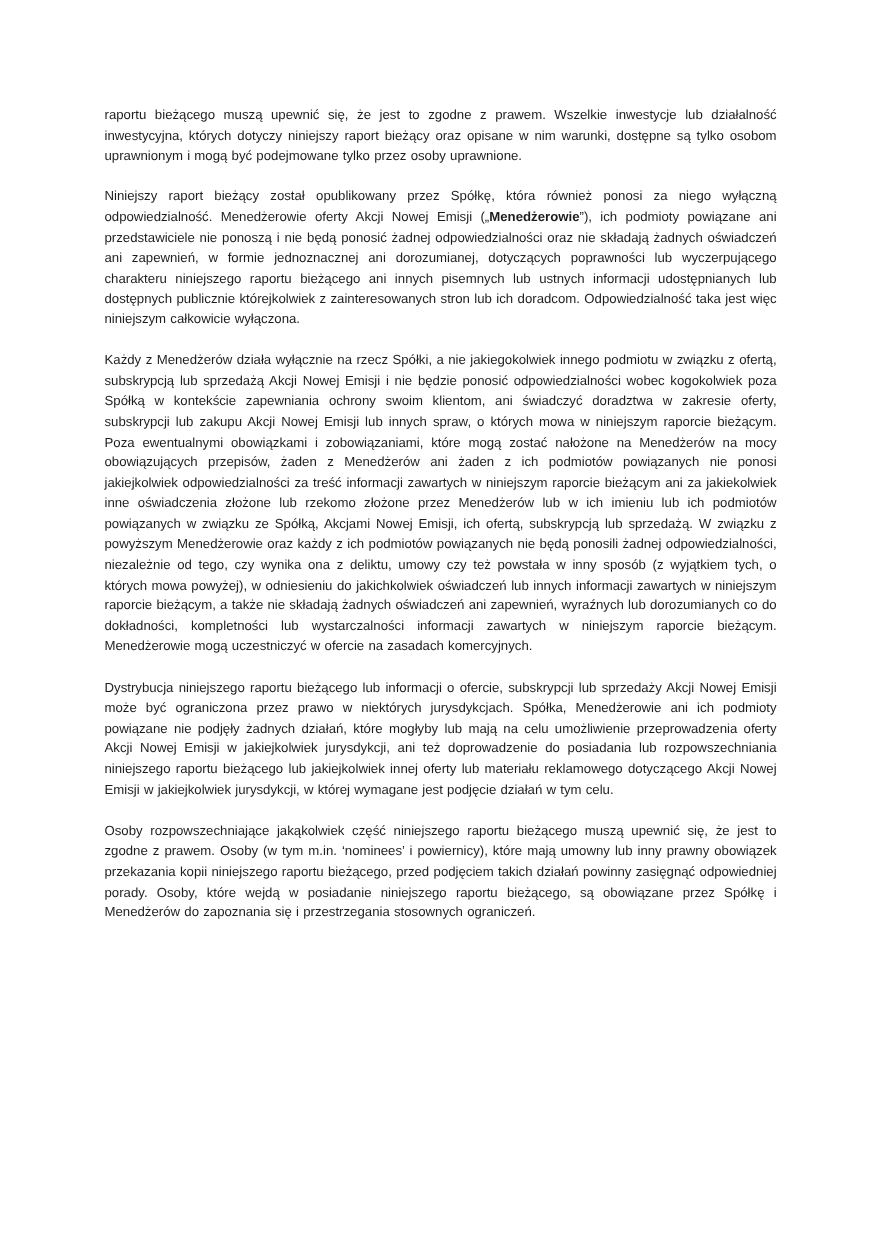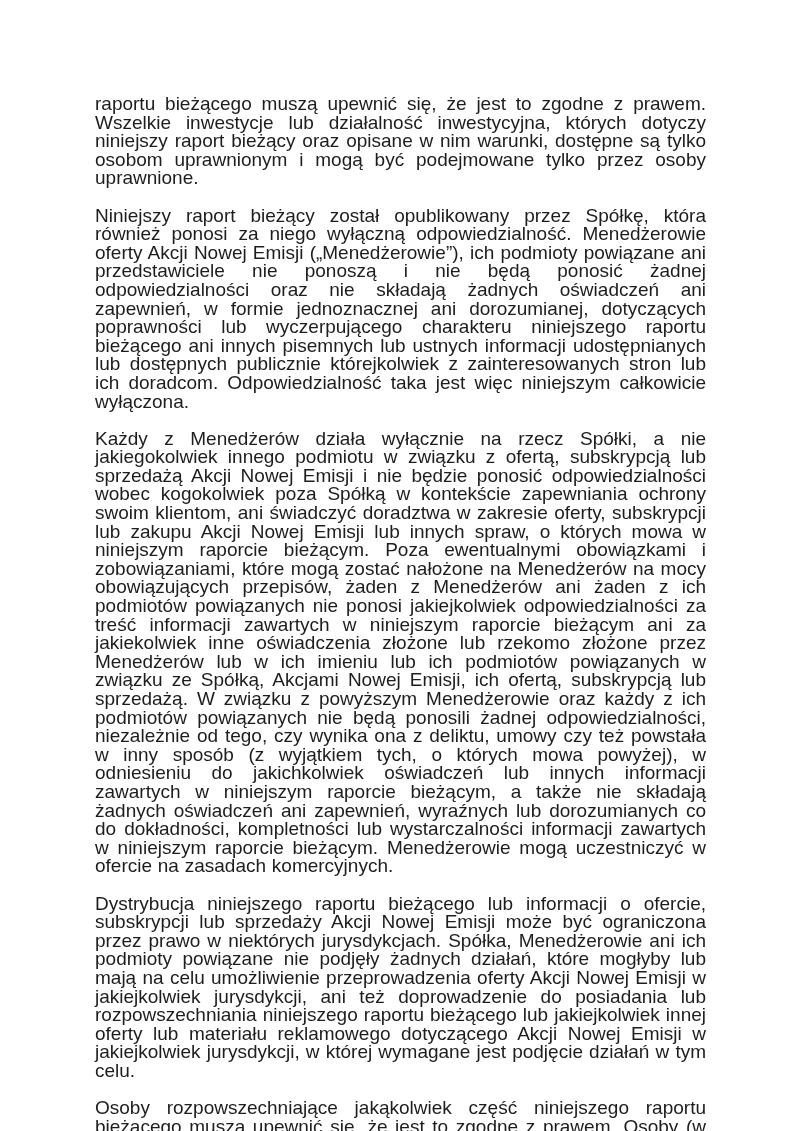--- a/index.html
+++ b/index.html
@@ -10,36 +10,36 @@
   }
   .page {
     position: relative;
     width: 800px;
     height: 1131px;
     margin: 0 auto;
     background: #ffffff;
     box-sizing: border-box;
     padding: 95px 94px 40px 95px;
     font-family: "Liberation Sans", "DejaVu Sans", sans-serif;
-    font-size: 19px;
+    font-size: 12px;
     line-height: 18.6px;
     color: #1d1d1f;
     overflow: hidden;
   }
   .para {
     margin: 0 0 18.6px 0;
     text-align: justify;
     text-justify: inter-word;
     word-spacing: 0.5px;
   }
   .para:last-child {
     margin-bottom: 0;
   }
   .bold-term {
-    font-weight: normal;
+    font-weight: bold;
     margin-top: 26px;
   }
 </style>
 </head>
 <body>
 
 <div class="page">
 
   <p class="para">raportu bieżącego muszą upewnić się, że jest to zgodne z prawem. Wszelkie inwestycje lub działalność inwestycyjna, których dotyczy niniejszy raport bieżący oraz opisane w nim warunki, dostępne są tylko osobom uprawnionym i mogą być podejmowane tylko przez osoby uprawnione.</p>
 

